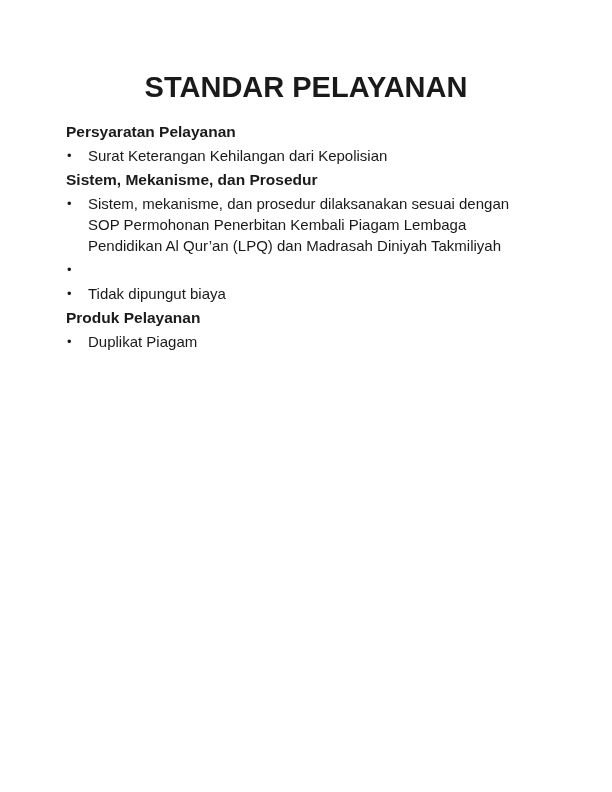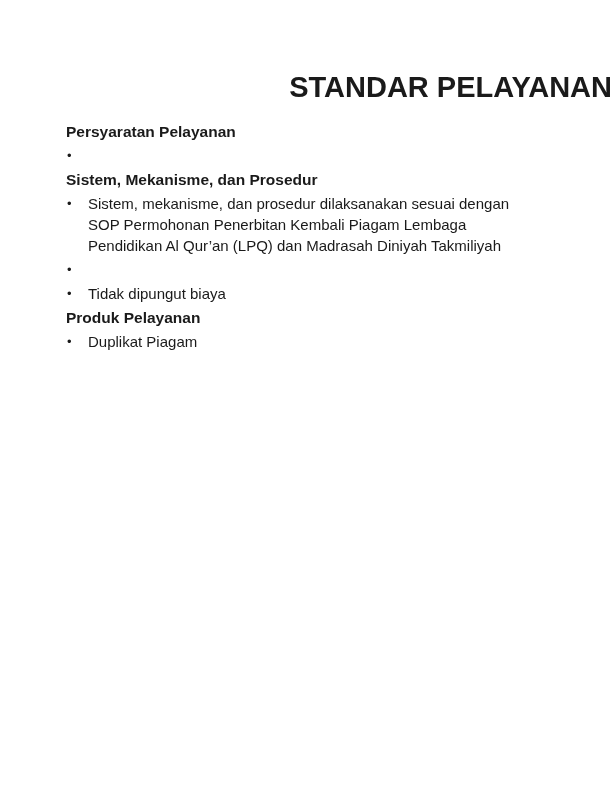--- a/index.html
+++ b/index.html
@@ -12,21 +12,21 @@
     width: 612px;
     height: 792px;
     background: #ffffff;
     font-family: "Liberation Sans", sans-serif;
     color: #1a1a1a;
     overflow: hidden;
     box-sizing: border-box;
   }
   .doc-title {
     margin: 70px 0 0 0;
-    text-align: right;
+    text-align: center;
     font-size: 29px;
     line-height: 34px;
     font-weight: bold;
     letter-spacing: 0px;
   }
   .doc-subtitle {
     margin: 3px auto 0 auto;
     width: 470px;
     text-align: center;
     font-size: 15px;
@@ -73,20 +73,21 @@
 
   <h1 class="doc-title">STANDAR PELAYANAN</h1>
 
 
   <div class="content">
 
     <h3 class="section-heading">Persyaratan Pelayanan</h3>
     <ul class="bullet-list">
       <li class="bullet-item">
         <span class="bullet-marker">•</span>
+        <span class="bullet-text">Surat Keterangan Kehilangan dari Kepolisian</span>
       </li>
     </ul>
 
     <h3 class="section-heading">Sistem, Mekanisme, dan Prosedur</h3>
     <ul class="bullet-list">
       <li class="bullet-item">
         <span class="bullet-marker">•</span>
         <span class="bullet-text">Sistem, mekanisme, dan prosedur dilaksanakan sesuai dengan SOP Permohonan Penerbitan Kembali Piagam Lembaga Pendidikan Al Qur’an (LPQ) dan Madrasah Diniyah Takmiliyah</span>
       </li>
     </ul>

